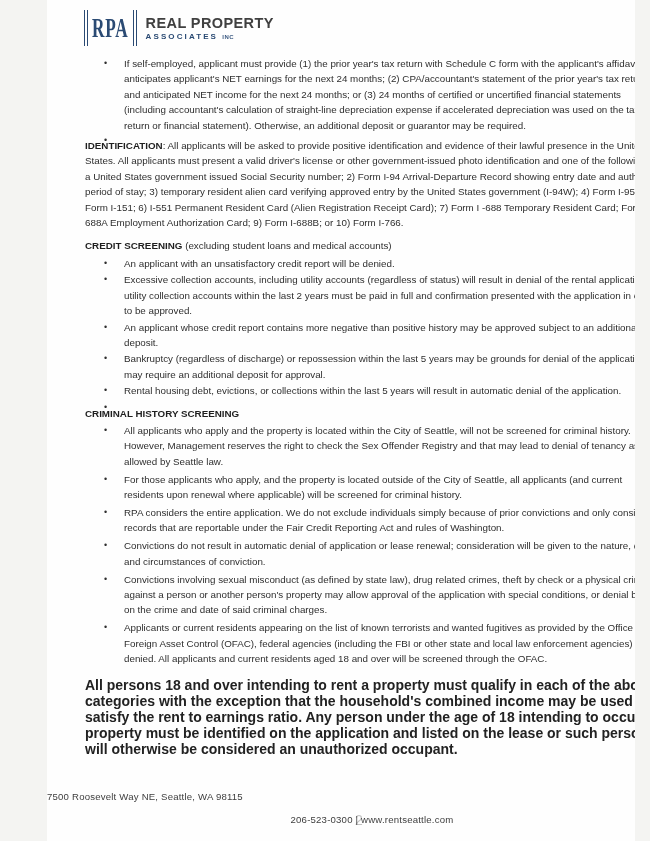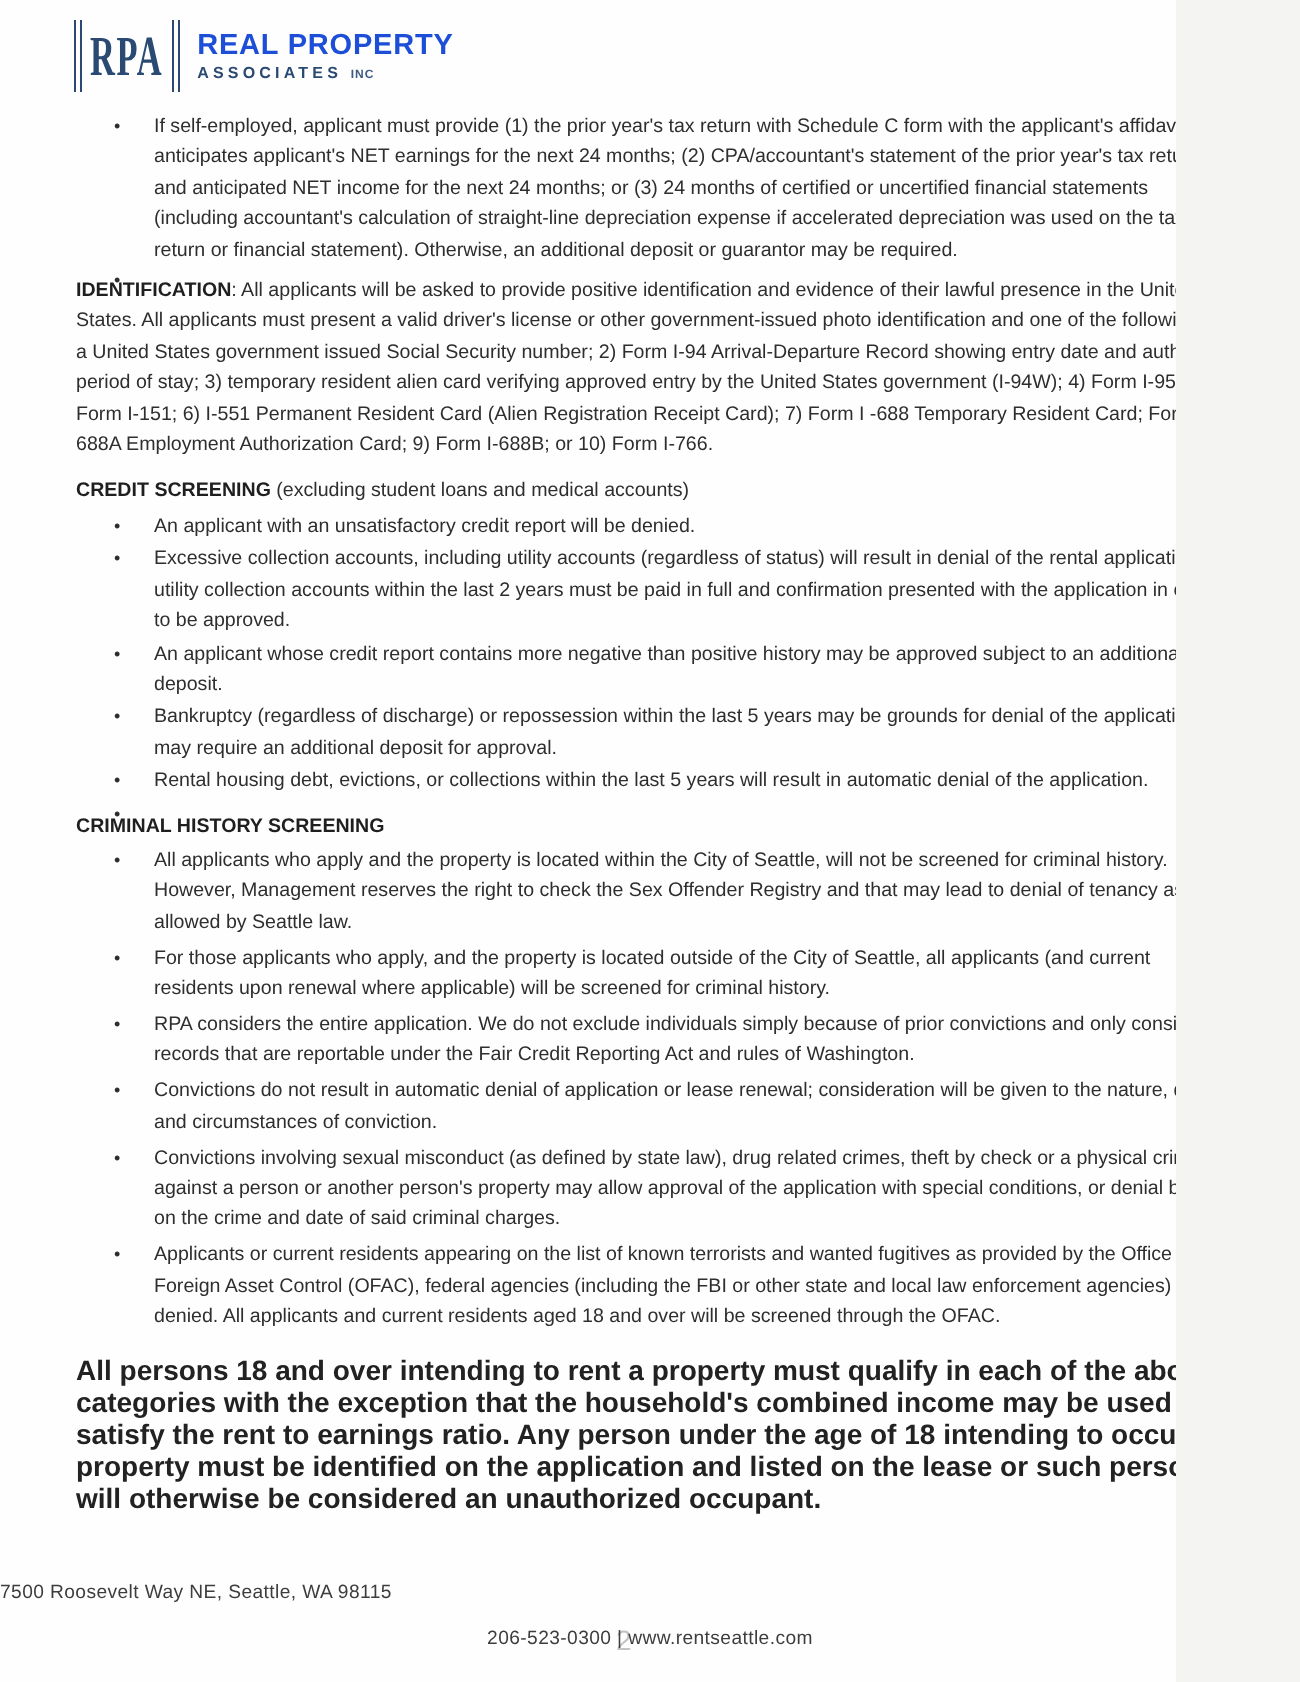--- a/index.html
+++ b/index.html
@@ -6,20 +6,21 @@
   html, body { width: 650px; background: #f4f4f2; }
   body { font-family: "Liberation Sans", sans-serif; }
 
   .page {
     position: relative;
     width: 588px;
     height: 841px;
     background: #fefefe;
     overflow: hidden;
     color: #2e2e2e;
+    margin-left: 47px;
   }
 
   
   .logo { position: absolute; top: 10px; left: 37px; display: flex; align-items: center; gap: 9px; }
   .monogram {
     height: 36px;
     border-left: 1px solid #2a4a73;
     border-right: 1px solid #2a4a73;
     padding: 0 3px;
     display: flex; align-items: center; justify-content: center;
@@ -30,21 +31,21 @@
     font-weight: bold;
     font-size: 21px;
     color: #2a4a73;
     letter-spacing: 1px;
     transform: scaleY(1.35) scaleX(0.82);
     display: inline-block;
   }
   .brand .name {
     font-size: 14.5px;
     font-weight: bold;
-    color: #1d4ed8;
+    color: #404040;
     letter-spacing: 0.4px;
   }
   .brand .sub {
     margin-top: 1px;
     font-size: 8px;
     font-weight: bold;
     color: #2a4a73;
     letter-spacing: 2.1px;
   }
   .brand .sub .inc { font-size: 6px; letter-spacing: 0.5px; color: #3c5a82; }

